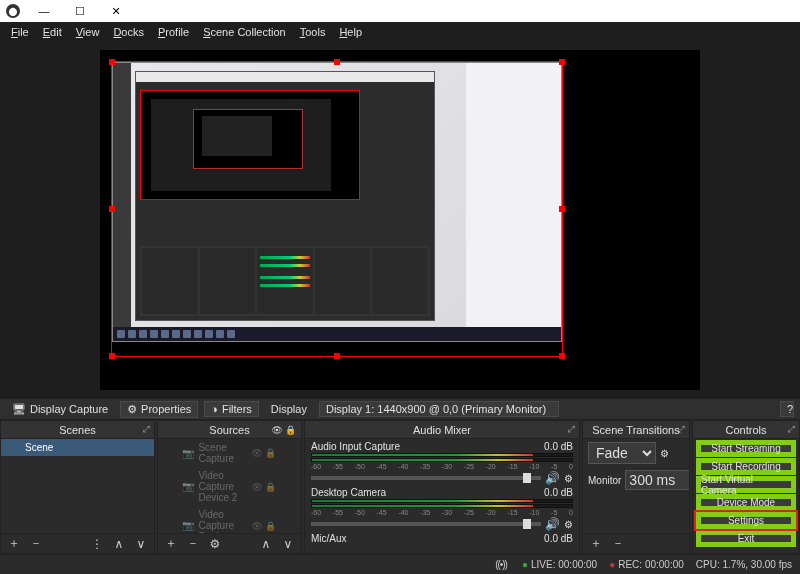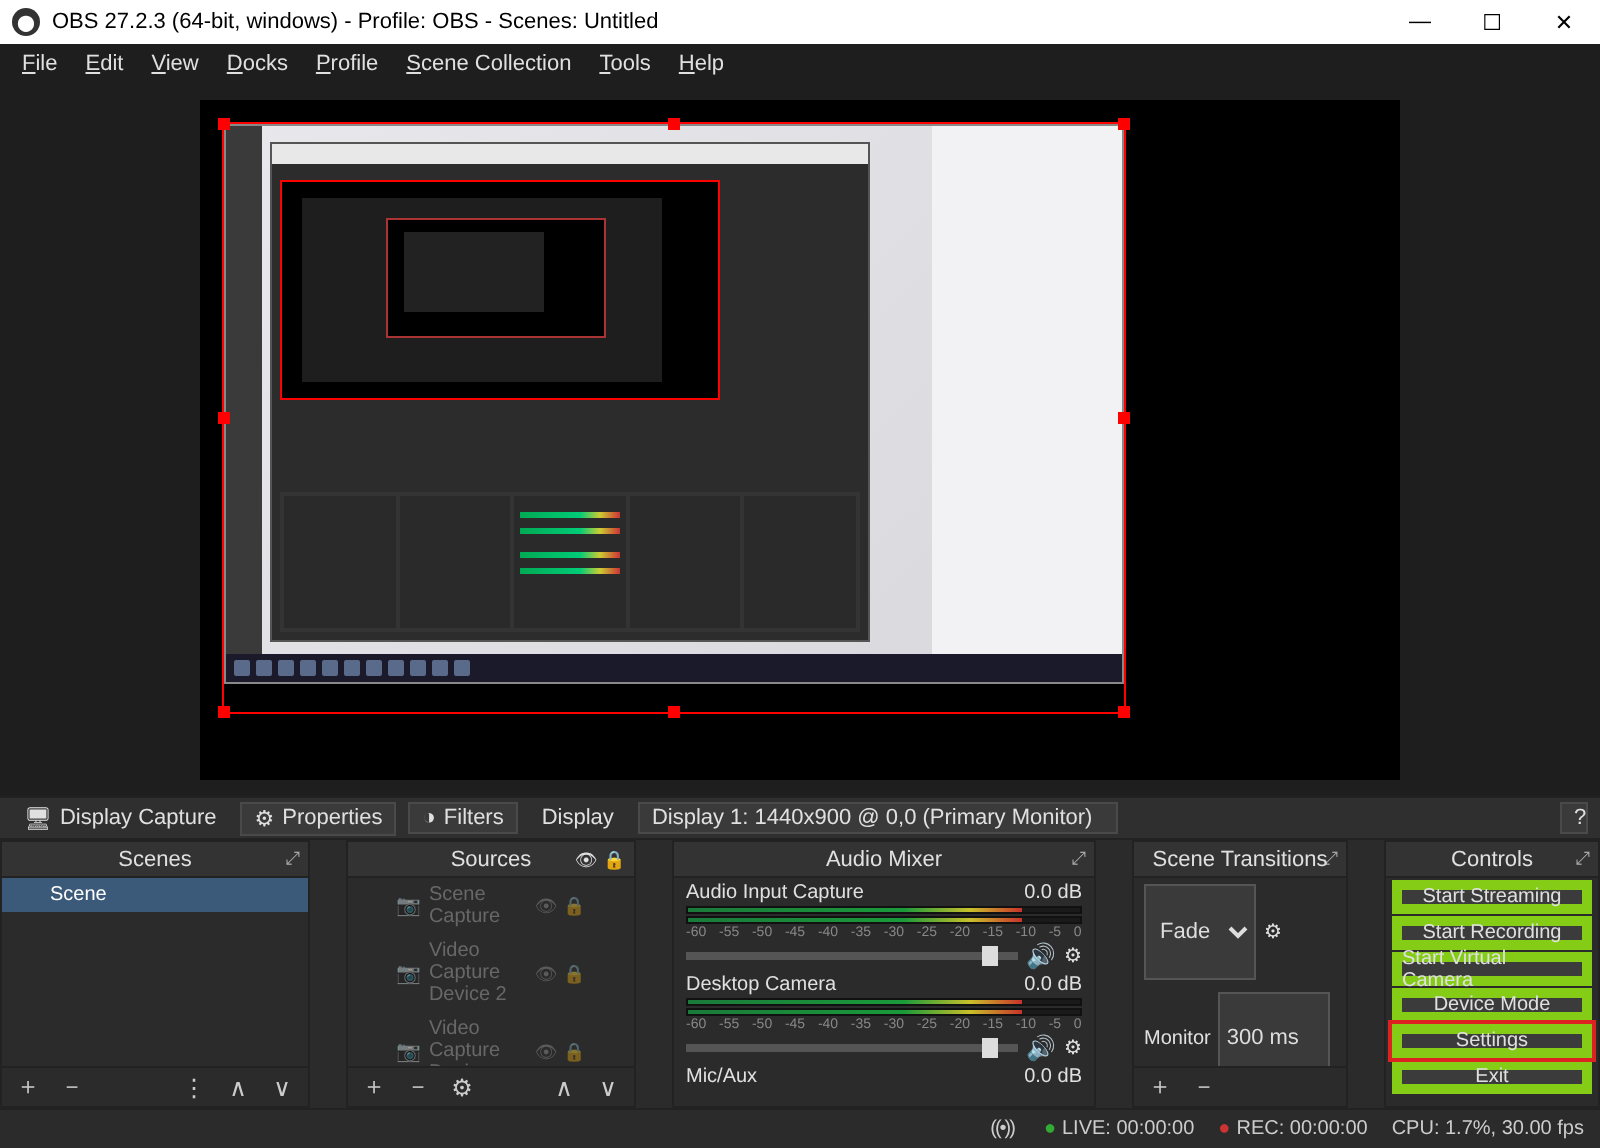--- a/index.html
+++ b/index.html
@@ -46,21 +46,21 @@
 .inner-panel .bar.b4{top:36px;}
 
 
 .context-row { height: 22px; background: #2f2f2f; display: flex; align-items: center; padding: 0 6px; gap: 6px; font-size: 11px; border-top:1px solid #222; border-bottom:1px solid #222;}
 .context-row .segment { display: flex; align-items: center; gap: 4px; padding: 1px 6px; background:#3a3a3a; border:1px solid #4a4a4a; cursor:default;}
 .context-row .segment.flat{background:transparent; border:none;}
 .context-row .spacer{flex:1;}
 .context-row .question{width:14px; text-align:center;}
 
 
-.docks { height: 134px; display: flex; background: #2b2b2b; gap: 18px; padding: 0; }
+.docks { height: 134px; display: flex; background: #2b2b2b; gap: 2px; padding: 0; }
 .dock { background: #2b2b2b; border:1px solid #222; display:flex; flex-direction:column; }
 .dock .dock-title { height: 18px; background:#333; display:flex; align-items:center; justify-content:center; font-size:11px; position:relative; border-bottom:1px solid #222;}
 .dock .dock-title .pop-icon{position:absolute; right:4px; font-size:9px; opacity:.7;}
 .dock .dock-body { flex:1; overflow:hidden; position:relative; }
 .dock .dock-footer { height:20px; border-top:1px solid #222; display:flex; align-items:center; padding:0 4px; gap:4px;}
 
 .scenes { width: 155px; }
 .sources { width: 145px; }
 .mixer { flex: 1; }
 .transitions { width: 108px; }
@@ -81,39 +81,38 @@
 .channel .meter::after{content:""; position:absolute; right:0; top:0; bottom:0; width:15%; background:#1a1a1a;}
 .channel .ticks { font-size:7px; color:#888; display:flex; justify-content:space-between; margin-top:1px;}
 .channel .ctrlrow { display:flex; align-items:center; gap:4px; margin-top:1px;}
 .channel .slider { flex:1; height:4px; background:#555; position:relative; }
 .channel .slider .knob{position:absolute; right:10px; top:-3px; width:8px; height:10px; background:#ddd;}
 .channel .spk{font-size:12px;}
 .channel .gear{font-size:10px;}
 
 
 .transitions .row { display:flex; align-items:center; padding:3px 5px; gap:4px; font-size:10px;}
-.transitions select, .transitions input { background:#3a3a3a; border:1px solid #555; color:#ddd; font-size:11px; padding:16px 3px; width:56px;}
+.transitions select, .transitions input { background:#3a3a3a; border:1px solid #555; color:#ddd; font-size:14px; padding:1px 3px; width:68px;}
 .transitions .gear{font-size:10px;}
 
 
 .controls .ctrl-btn { height:17px; margin:1px 3px; background:#3b3b3b; border:5px solid #84cc16; display:flex; align-items:center; justify-content:center; font-size:10px; cursor:default;}
 .controls .ctrl-btn.highlighted { outline: 2px solid #d22; outline-offset: 0px; }
 
 
 .statusbar { height: 20px; background:#2b2b2b; border-top:1px solid #222; display:flex; align-items:center; justify-content:flex-end; padding: 0 8px; gap:12px; font-size:10px; color:#ccc;}
 .statusbar .dot-live::before{content:"●"; color:#3a3; margin-right:3px;}
 .statusbar .dot-rec::before{content:"●"; color:#c33; margin-right:3px;}
 .statusbar .wifi::before{content:"((•))"; letter-spacing:-1px; margin-right:3px;}
 </style>
 </head>
 <body>
 
 <div class="titlebar">
   <div class="icon">⬤</div>
-  <div class="title">OBS 27.2.3 (64-bit, windows) - Profile: OBS - Scenes: Untitled</div>
   <div class="winbtns">
     <div class="winbtn">—</div>
     <div class="winbtn">☐</div>
     <div class="winbtn">✕</div>
   </div>
 </div>
 
 <div class="menubar" id="menubar">
     <div class="menuitem"><span>F</span>ile</div>
     <div class="menuitem"><span>E</span>dit</div>

